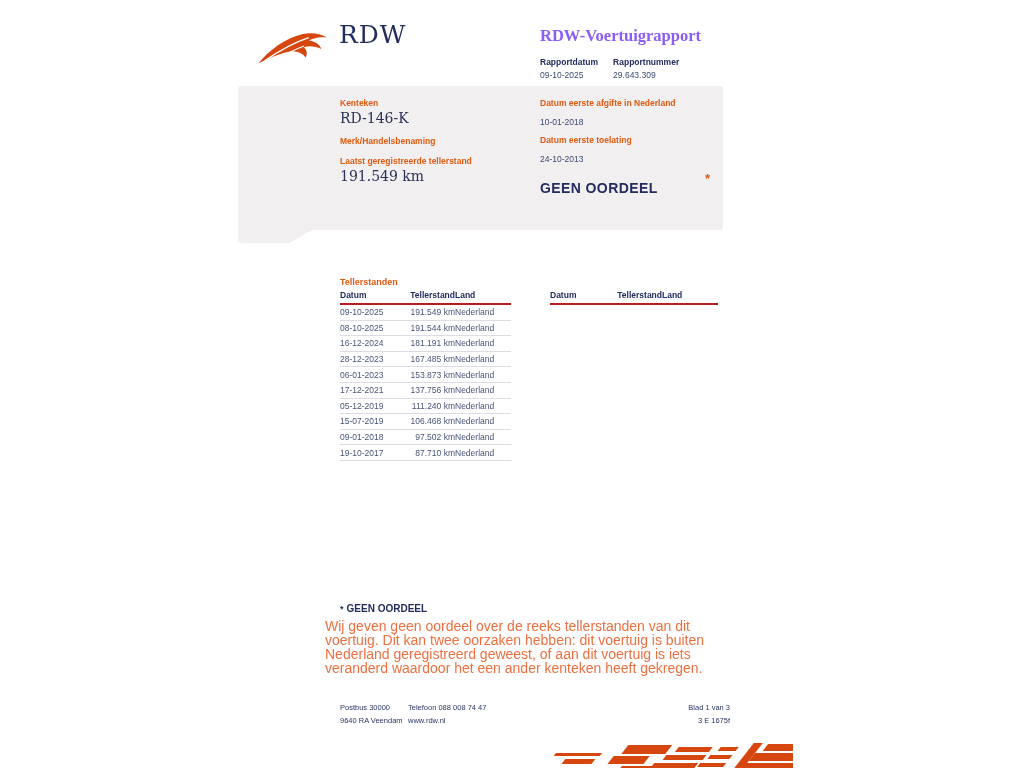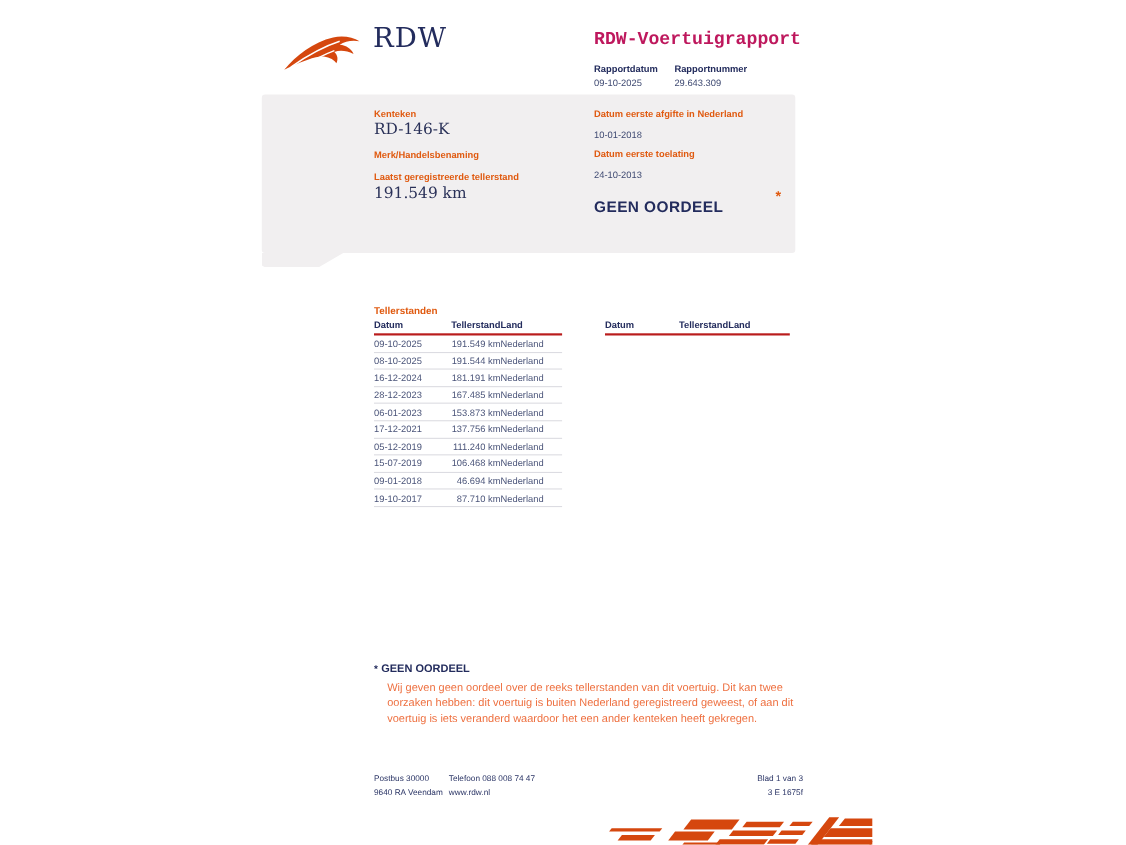--- a/index.html
+++ b/index.html
@@ -8,21 +8,21 @@
     overflow:hidden;font-family:"Liberation Sans",sans-serif;
   }
   
   .logo-icon{position:absolute;left:256px;top:27px;width:78px;height:44px;}
   .logo-text{
     position:absolute;left:339px;top:20px;
     font-family:"DejaVu Serif",serif;font-size:25px;color:#232c5d;letter-spacing:1px;
   }
   .report-title{
     position:absolute;left:540px;top:26px;
-    font-family:Liberation Mono, monospace;font-weight:bold;font-size:16.5px;color:#be185d;
+    font-family:Liberation Serif, serif;font-weight:bold;font-size:16.5px;color:#8b5cf6;
   }
   .report-meta{position:absolute;left:540px;top:57px;display:flex;gap:15px;}
   .meta-label{font-size:8.5px;font-weight:bold;color:#232c5d;}
   .meta-value{font-size:8.5px;color:#3f4a72;margin-top:3px;}
   
   .summary-card{
     position:absolute;left:238px;top:86px;width:485px;height:144px;
     background:#f1eff0;border-radius:3px;text-decoration:underline;
   }
   .summary-card::after{
@@ -61,22 +61,22 @@
   }
   .c1{width:62px;text-align:left;}
   .c2{flex:1;text-align:right;}
   .c3{width:56px;}
   
   .footnote-head{
     position:absolute;left:340px;top:603px;font-size:10px;font-weight:bold;color:#232c5d;
   }
   .footnote-head .marker{margin-right:3px;font-size:9px;}
   .footnote-text{
-    position:absolute;left:352px;top:619px;width:394px;
-    font-size:10px;line-height:14px;color:#ee7040;
+    position:absolute;left:325px;top:619px;width:394px;
+    font-size:14px;line-height:14px;color:#ee7040;
   }
   
   .footer-left{position:absolute;left:340px;top:701px;font-size:7.5px;color:#2b3566;line-height:13px;}
   .footer-mid{position:absolute;left:408px;top:701px;font-size:7.5px;color:#2b3566;line-height:13px;}
   .footer-right{position:absolute;left:640px;top:701px;width:90px;text-align:right;
     font-size:7.5px;color:#2b3566;line-height:13px;}
   .footer-link{color:#2b3566;text-decoration:none;}
   
   .speed-graphic{position:absolute;left:543px;top:739px;width:250px;height:42px;}
 </style>
@@ -169,21 +169,21 @@
           <span class="c2">111.240 km</span>
           <span class="c3">Nederland</span>
         </div>
         <div class="trow">
           <span class="c1">15-07-2019</span>
           <span class="c2">106.468 km</span>
           <span class="c3">Nederland</span>
         </div>
         <div class="trow">
           <span class="c1">09-01-2018</span>
-          <span class="c2">46.694 km</span>
+          <span class="c2">97.502 km</span>
           <span class="c3">Nederland</span>
         </div>
         <div class="trow">
           <span class="c1">19-10-2017</span>
           <span class="c2">87.710 km</span>
           <span class="c3">Nederland</span>
         </div>
       </div>
   </div>
 

